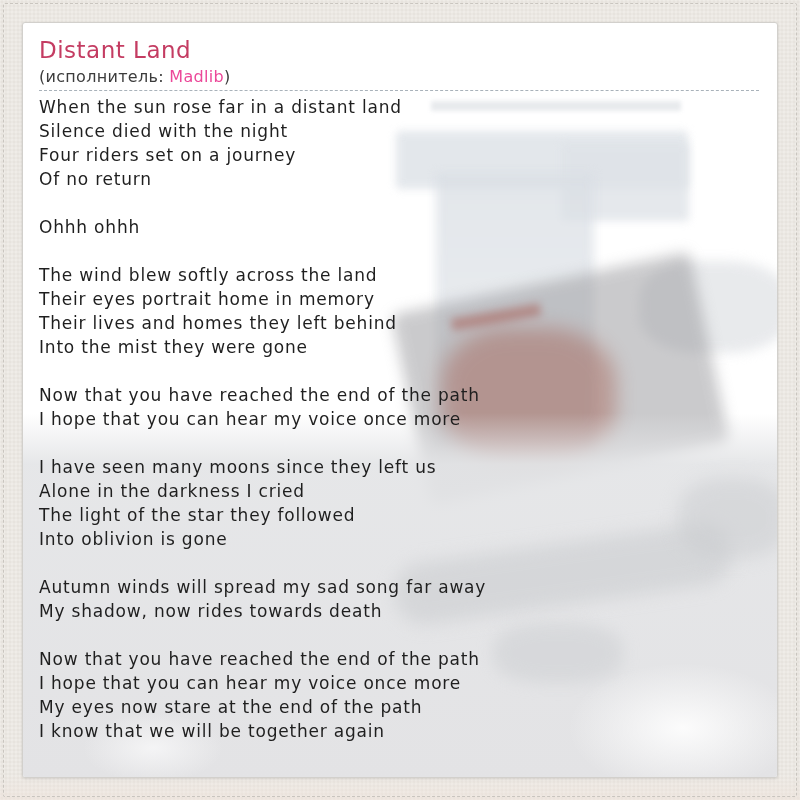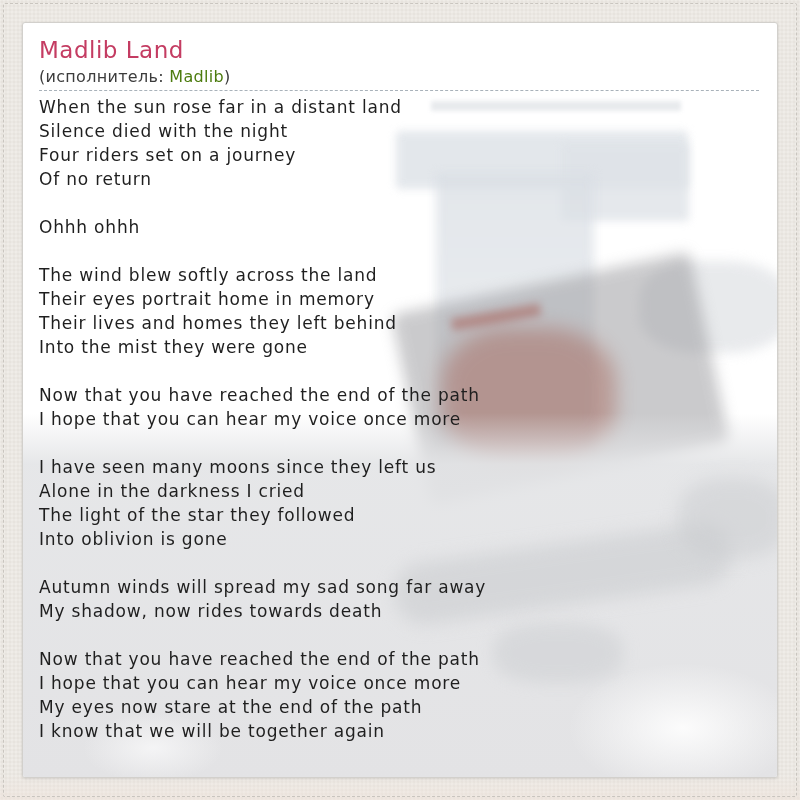--- a/index.html
+++ b/index.html
@@ -46,21 +46,21 @@
     font-size:23px;line-height:28px;font-weight:400;
     letter-spacing:0.5px;
     color:#c43c62;
   }
   .artist-line{
     margin-top:2px;
     font-size:16px;line-height:21px;
     color:#3c3c3c;letter-spacing:0.3px;
   }
   .artist-link{
-    color:#4d7c0f;text-decoration:none;cursor:pointer;
+    color:#ec4899;text-decoration:none;cursor:pointer;
   }
   .divider{
     border-bottom:1px dashed #a9b2ba;
     margin:3px 0 0 0;height:0;
   }
   .lyrics{
     margin-top:4px;
     font-size:17px;line-height:24px;
     letter-spacing:0.8px;
     color:#1f1f1f;
@@ -106,21 +106,21 @@
       <div class="b-redbar"></div>
       <div class="b-wash"></div>
       <div class="b-streak"></div>
       <div class="b-blob2"></div>
       <div class="b-white1"></div>
       <div class="b-white2"></div>
       <div class="b-rightdark"></div>
     </div>
 
     <div class="card-inner">
-      <h1 class="song-title">Madlib Land</h1>
+      <h1 class="song-title">Distant Land</h1>
 
       <div class="artist-line"><span>(исполнитель: </span><a class="artist-link">Madlib</a><span>)</span></div>
 
       <div class="divider"></div>
 
       <div class="lyrics">When the sun rose far in a distant land
 Silence died with the night
 Four riders set on a journey
 Of no return
 

